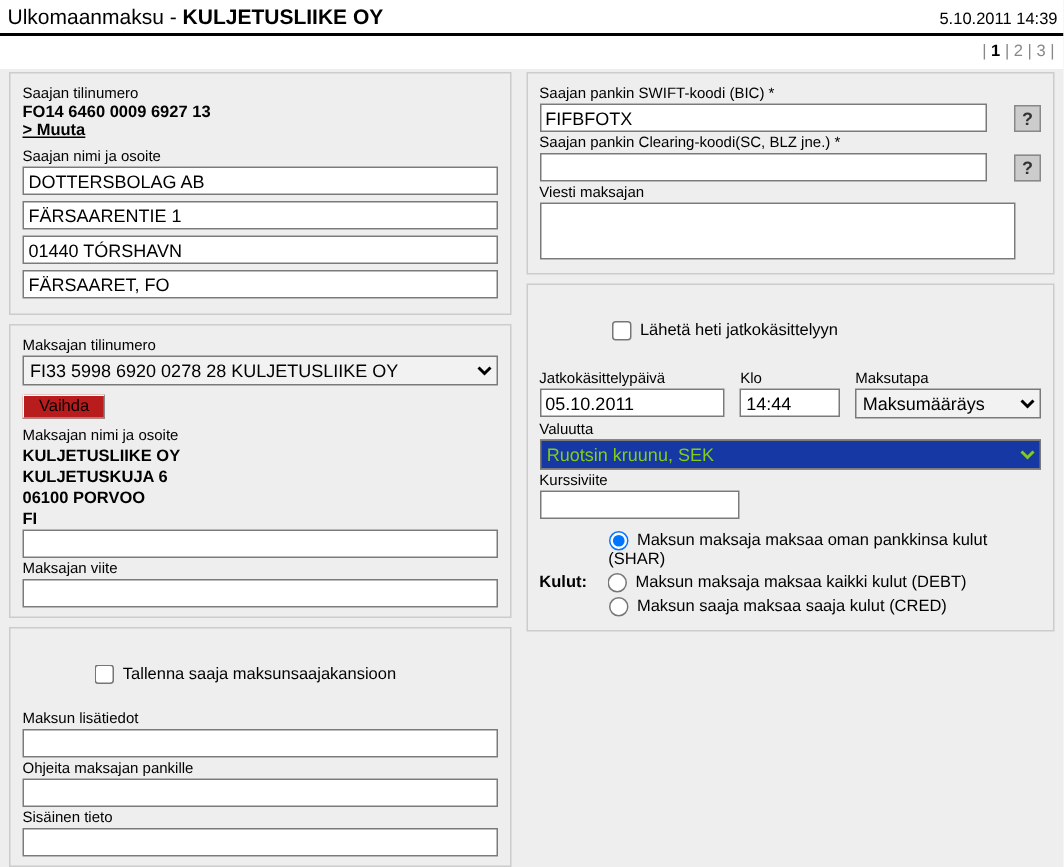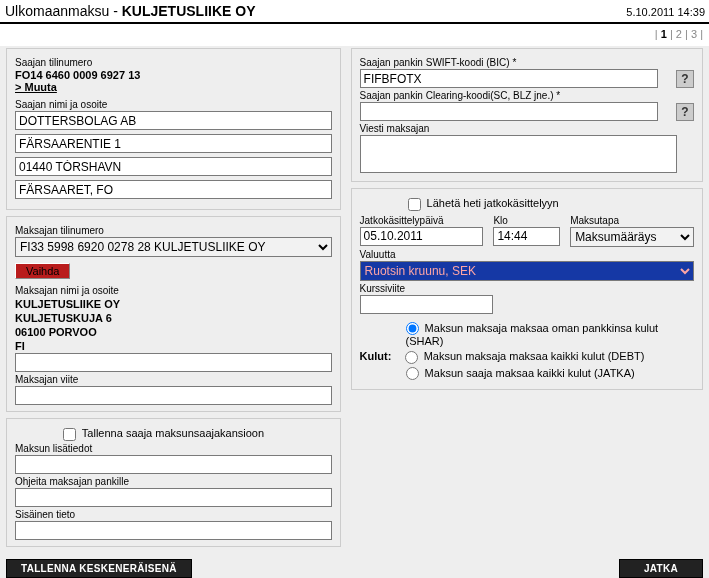--- a/index.html
+++ b/index.html
@@ -58,21 +58,21 @@
     height: 19px;
   }
   .stack .text-input { margin-bottom: 4px; }
   .sel {
     width: 100%;
     font-size: 12px;
     border: 1px solid #7a7a7a;
     height: 20px;
     background: #f2f2f2;
   }
-  .sel-hilite { background: #1538a5; color: #fca5a5; }
+  .sel-hilite { background: #1538a5; color: #84cc16; }
   .btn {
     font-size: 11px;
     padding: 1px 10px;
     background: #b91c1c;
     border: 1px solid #888;
     border-top-color: #fff;
     border-left-color: #fff;
   }
   .link { text-decoration: underline; cursor: pointer; }
   .bold { font-weight: bold; }
@@ -80,21 +80,21 @@
   textarea.msg {
     width: 95%; height: 38px; font-size: 12px;
     border: 1px solid #7a7a7a; resize: none;
   }
   .help-btn {
     width: 18px; height: 18px; display:inline-flex; align-items:center; justify-content:center;
     background:#ccc; border:1px solid #888; font-weight:bold; font-size:12px; cursor:pointer;
     color:#333;
   }
   .radio-row { margin: 3px 0; font-size: 11px; }
-  .chk-row { margin: 2px 0; font-size: 11px; padding-left: 48px; }
+  .chk-row { margin: 18px 0; font-size: 11px; padding-left: 48px; }
   .footer {
     display:flex; justify-content: space-between;
     padding: 2px 6px 6px 6px;
     background:#eee;
   }
   .footer-btn {
     background: #222; color:#fff; border:1px solid #000;
     font-size: 10px; font-weight: bold; padding: 3px 14px;
     letter-spacing: 0.3px;
   }
@@ -227,21 +227,21 @@
           <input type="radio" name="charges" checked="" style="">
           <span>Maksun maksaja maksaa oman pankkinsa kulut (SHAR)</span>
         </div>
         <div class="radio-row">
           <span class="kulut-label">Kulut:</span>
           <input type="radio" name="charges" style="">
           <span>Maksun maksaja maksaa kaikki kulut (DEBT)</span>
         </div>
         <div class="radio-row" style="margin-left:46px">
           <input type="radio" name="charges" style="">
-          <span>Maksun saaja maksaa kaikki kulut (JATKA)</span>
+          <span>Maksun saaja maksaa saaja kulut (CRED)</span>
         </div>
       </div>
     </div>
   </div>
 </div>
 
 <div class="footer">
   <button class="footer-btn">TALLENNA KESKENERÄISENÄ</button>
   <button class="footer-btn jatka">JATKA</button>
 </div>

